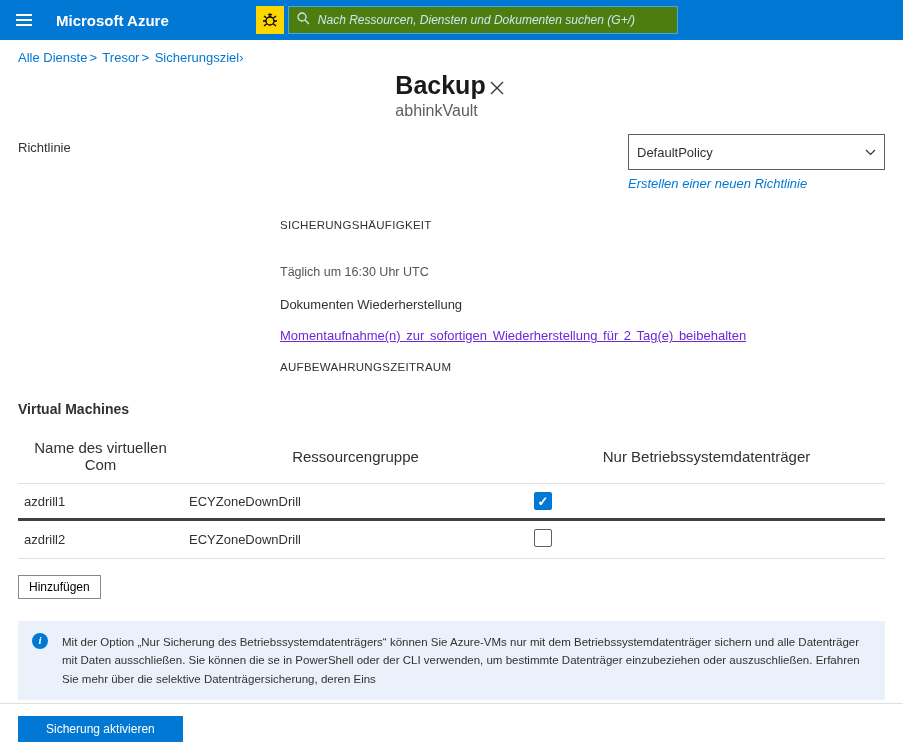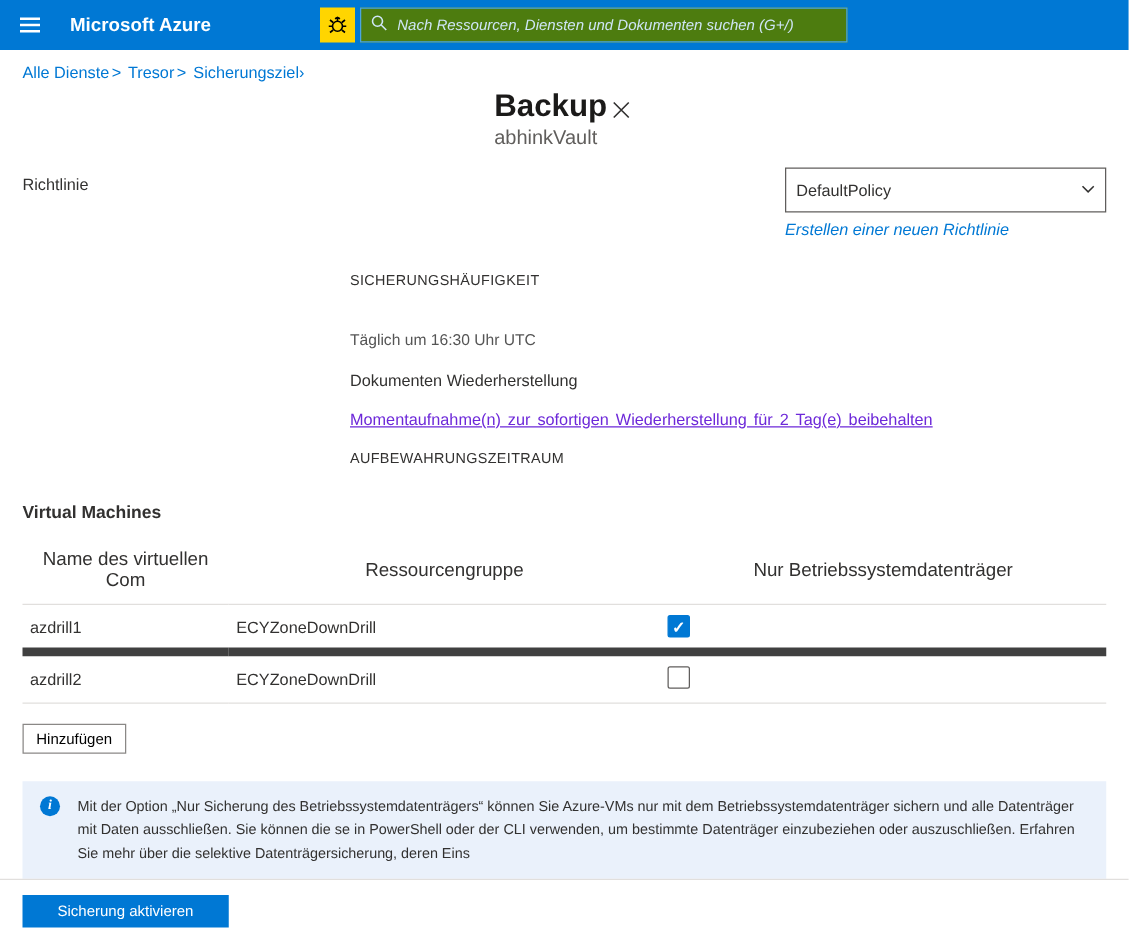--- a/index.html
+++ b/index.html
@@ -31,21 +31,21 @@
 .create-link { color: #0078d4; font-size: 13px; margin-top: 6px; display: inline-block; cursor: pointer; font-style: italic; }
 .detail-block { margin-left: 262px; margin-top: 28px; font-size: 13px; color: #323130; }
 .detail-heading { font-size: 11.5px; letter-spacing: 0.3px; color: #323130; margin-bottom: 10px; }
 .detail-line { font-size: 12.5px; margin-bottom: 18px; color: #555; margin-top: 34px; }
 .detail-line2 { font-size: 13px; margin-bottom: 16px; color: #323130; }
 .retain-text { font-size: 13px; word-spacing: 2px; color: #6d28d9; margin-bottom: 18px; text-decoration: underline; }
 .section-heading { font-size: 14px; font-weight: 600; margin-top: 28px; margin-bottom: 12px; }
 .vm-table { width: 100%; border-collapse: collapse; margin-top: 6px; }
 .vm-table th { text-align: center; font-weight: 400; font-size: 15px; color: #323130; padding: 10px 6px; border-bottom: 1px solid #e1dfdd; }
 .vm-table td { font-size: 13px; padding: 8px 6px; vertical-align: middle; }
-.vm-table tbody tr { border-bottom: 7px solid #404040; }
+.vm-table tbody tr { border-bottom: 3px solid #404040; }
 .vm-table tbody tr:last-child { border-bottom: 1px solid #e1dfdd; }
 .cbox { width: 18px; height: 18px; border: 1px solid #605e5c; border-radius: 2px; display: inline-flex; align-items: center; justify-content: center; cursor: pointer; }
 .cbox.checked { background: #0078d4; border-color: #0078d4; color: #fff; font-size: 13px; font-weight: bold; }
 .add-btn { margin-top: 16px; border: 1px solid #8a8886; background: #fff; padding: 4px 10px; font-size: 12px; cursor: pointer; }
 .info-banner { margin-top: 22px; background: #eaf1fb; padding: 12px 14px 12px 44px; font-size: 11.5px; color: #323130; position: relative; line-height: 1.6; }
 .info-icon { position: absolute; left: 14px; top: 12px; width: 16px; height: 16px; background: #0078d4; border-radius: 50%; color: #fff; font-size: 11px; font-weight: bold; display: flex; align-items: center; justify-content: center; font-style: italic; font-family: Georgia, serif; }
 .footer { position: absolute; bottom: 0; left: 0; right: 0; border-top: 1px solid #e1dfdd; padding: 12px 18px; background: #fff; }
 .primary-btn { background: #0078d4; color: #fff; border: none; padding: 6px 28px; font-size: 12px; cursor: pointer; }
 </style>
 </head>

